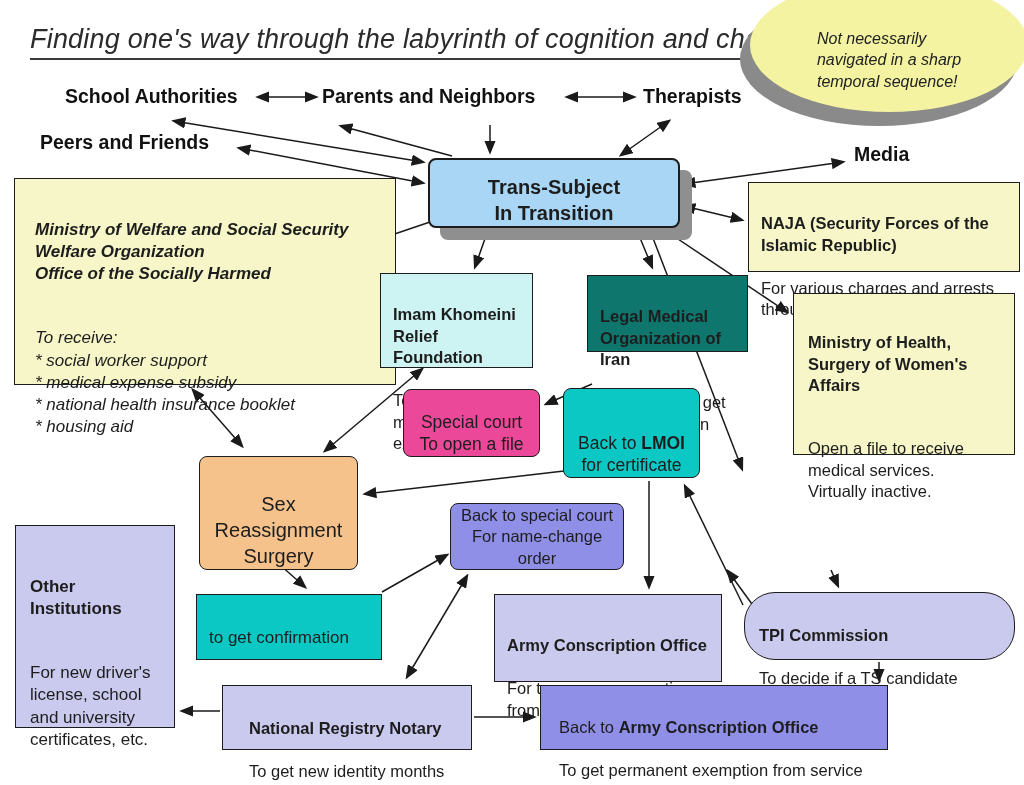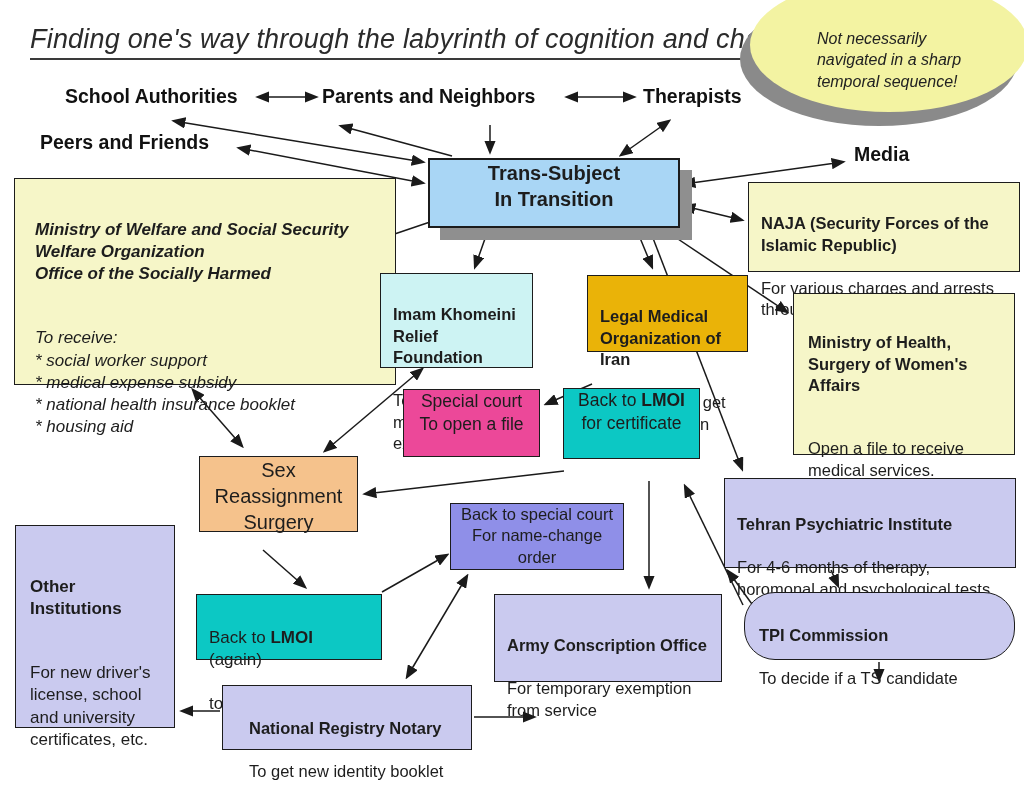--- a/index.html
+++ b/index.html
@@ -9,21 +9,21 @@
   svg.wires{position:absolute;left:0;top:0;z-index:1;}
   svg.wires line{stroke:#1a1a1a;stroke-width:1.5;}
   .title{position:absolute;left:30px;top:24px;z-index:2;margin:0;
          font-size:27px;font-style:italic;font-weight:normal;color:#2b2b2b;
          border-bottom:2px solid #3a3a3a;padding-bottom:3px;letter-spacing:.2px;}
   .slabel{position:absolute;z-index:2;font-weight:bold;font-size:19.5px;color:#111;white-space:nowrap;}
   .node{position:absolute;z-index:2;box-sizing:border-box;border:1.5px solid #1c1c1c;
         font-size:16.5px;line-height:1.3;white-space:pre-line;color:#1d1d1d;}
   .nt{font-weight:bold;}
   .nb.gap{margin-top:20px;}
-  .ctr{display:flex;flex-direction:column;align-items:center;justify-content:flex-start;text-align:center;}
+  .ctr{display:flex;flex-direction:column;align-items:center;justify-content:flex-end;text-align:center;border-radius:8px;}
   .shadowed{box-shadow:12px 12px 0 #8f8f8f;}
   .node-trans{font-size:20px;font-weight:bold;border-width:2px;}
   .node-srs{font-size:20px;}
   .p-lg{padding:18px 20px;font-size:17px;}
   .p-md{padding:9px 12px;}
   .p-tall{padding:17px 14px;}
   .p-oth{padding:28px 14px;}
   .p-aco{padding:19px 12px;}
   .p-nrn{padding:11px 16px 11px 26px;}
   .p-baco{padding:10px 18px;}
@@ -119,88 +119,86 @@
 throughout transition</div>
   </div>
 
   <div class="node p-md" style="left: 380px; top: 273px; width: 153px; height: 95px; background-color: rgb(205, 243, 243);">
     <div class="nt">Imam Khomeini
 Relief Foundation</div>
     <div class="nb">To receive aid for
 medical expenses</div>
   </div>
 
-  <div class="node p-md" style="left: 587px; top: 275px; width: 161px; height: 77px; background-color: #eab308;">
+  <div class="node p-md" style="left: 587px; top: 275px; width: 161px; height: 77px; background-color: #0f766e;">
     <div class="nt">Legal Medical
 Organization of
 Iran</div>
     <div class="nb">Open a file to get
 TS certification</div>
   </div>
 
   <div class="node p-tall" style="left: 793px; top: 293px; width: 222px; height: 162px; background-color: rgb(246, 246, 200);">
     <div class="nt">Ministry of Health,
 Surgery of Women's Affairs</div>
     <div class="nb gap">Open a file to receive
 medical services.
 Virtually inactive.</div>
   </div>
 
   <div class="node ctr" style="left: 403px; top: 389px; width: 137px; height: 68px; font-size: 17.5px; background-color: #ec4899;">
     <div>Special court
 To open a file</div>
   </div>
 
-  <div class="node ctr" style="left: 563px; top: 388px; width: 137px; height: 71px; font-size: 17.5px; background-color: rgb(12, 200, 196);">
+  <div class="node ctr" style="left: 563px; top: 388px; width: 137px; height: 90px; font-size: 17.5px; background-color: rgb(12, 200, 196);">
     <div><span>Back to </span><span class="nt">LMOI</span><span></span></div>
     <div>for certificate</div>
   </div>
 
-  <div class="node ctr node-srs" style="left: 199px; top: 456px; width: 159px; height: 76px; background-color: rgb(245, 194, 140);">
+  <div class="node ctr node-srs" style="left: 199px; top: 456px; width: 159px; height: 114px; background-color: rgb(245, 194, 140);">
     <div>Sex
 Reassignment
 Surgery</div>
   </div>
 
-  <div class="node" style="left: 724px; top: 478px; width: 292px; height: 90px; padding: 14px 12px; background-color: rgb(202, 202, 239);">
-    <div class="nt">Tehran Psychiatric Institute</div>
-    <div class="nb">For 4-6 months of therapy,
-horomonal and psychological tests</div>
-  </div>
 
   <div class="node ctr" style="left: 450px; top: 503px; width: 174px; height: 67px; font-size: 16.5px; background-color: rgb(143, 143, 232);">
     <div>Back to special court
 For name-change
 order</div>
   </div>
 
   <div class="node p-oth" style="left: 15px; top: 525px; width: 160px; height: 203px; font-size: 17px; background-color: rgb(202, 202, 239);">
     <div class="nt">Other
 Institutions</div>
     <div class="nb gap">For new driver's
 license, school
 and university
 certificates, etc.</div>
   </div>
 
   <div class="node" style="left: 196px; top: 594px; width: 186px; height: 66px; padding: 10px 12px; font-size: 17px; background-color: rgb(12, 200, 196);">
-    <div><span>Back to </span><span class="nt">LMOI</span><span> (again)</span></div>
     <div>to get confirmation</div>
   </div>
 
   <div class="node p-aco" style="left: 494px; top: 594px; width: 228px; height: 88px; background-color: rgb(202, 202, 239);">
     <div class="nt">Army Conscription Office</div>
     <div class="nb">For temporary exemption
 from service</div>
   </div>
 
   <div class="node" style="left: 744px; top: 592px; width: 271px; height: 68px; padding: 11px 14px; background-color: rgb(202, 202, 239); border-radius: 31px;">
     <div class="nt">TPI Commission</div>
     <div class="nb">To decide if a TS candidate</div>
   </div>
 
   <div class="node p-nrn" style="left: 222px; top: 685px; width: 250px; height: 65px; background-color: rgb(202, 202, 239);">
     <div class="nt">National Registry Notary</div>
-    <div class="nb">To get new identity booklet</div>
-  </div>
-
+    <div class="nb">To get new identity months</div>
+  </div>
+
+  <div class="node p-baco" style="left: 540px; top: 685px; width: 348px; height: 65px; background-color: rgb(143, 143, 232);">
+    <div><span>Back to </span><span class="nt">Army Conscription Office</span><span></span></div>
+    <div>To get permanent exemption from service</div>
+  </div>
 
 </div>
 
 </body></html>

